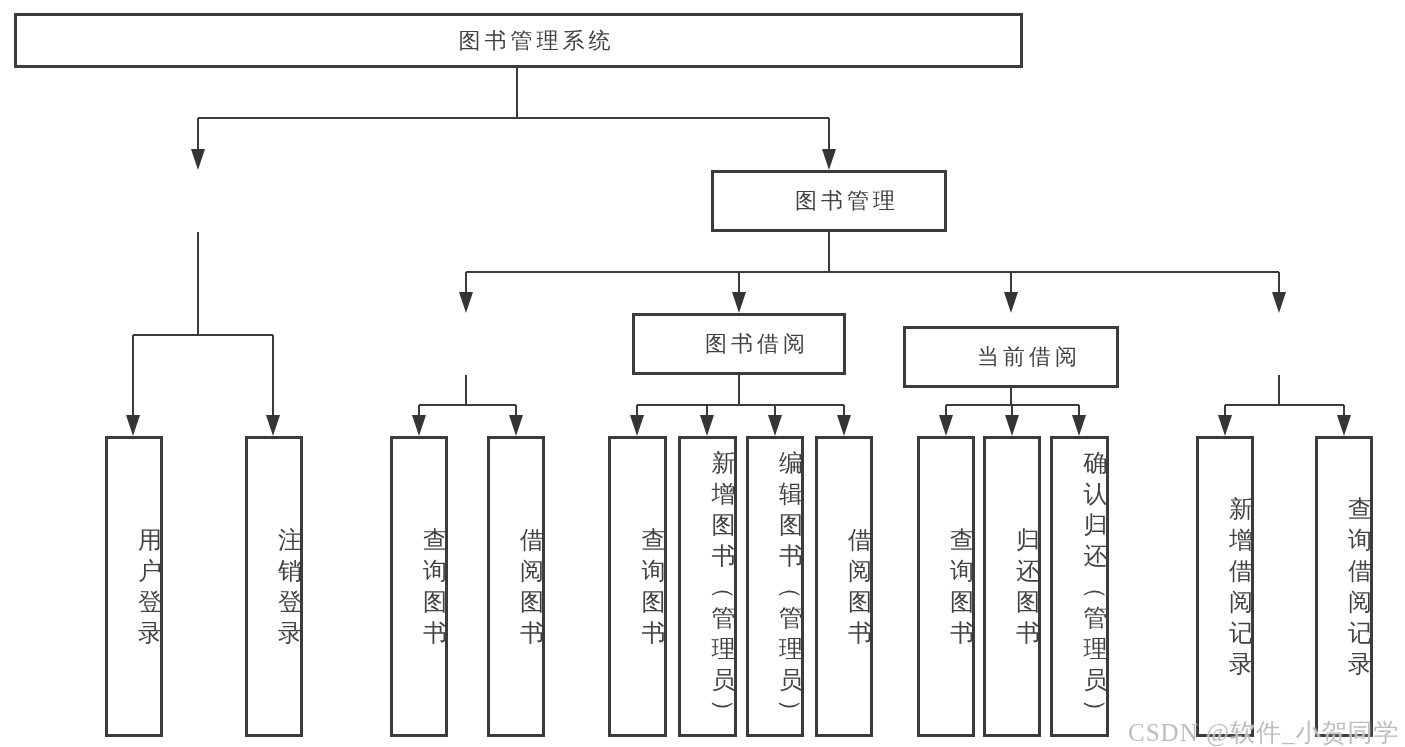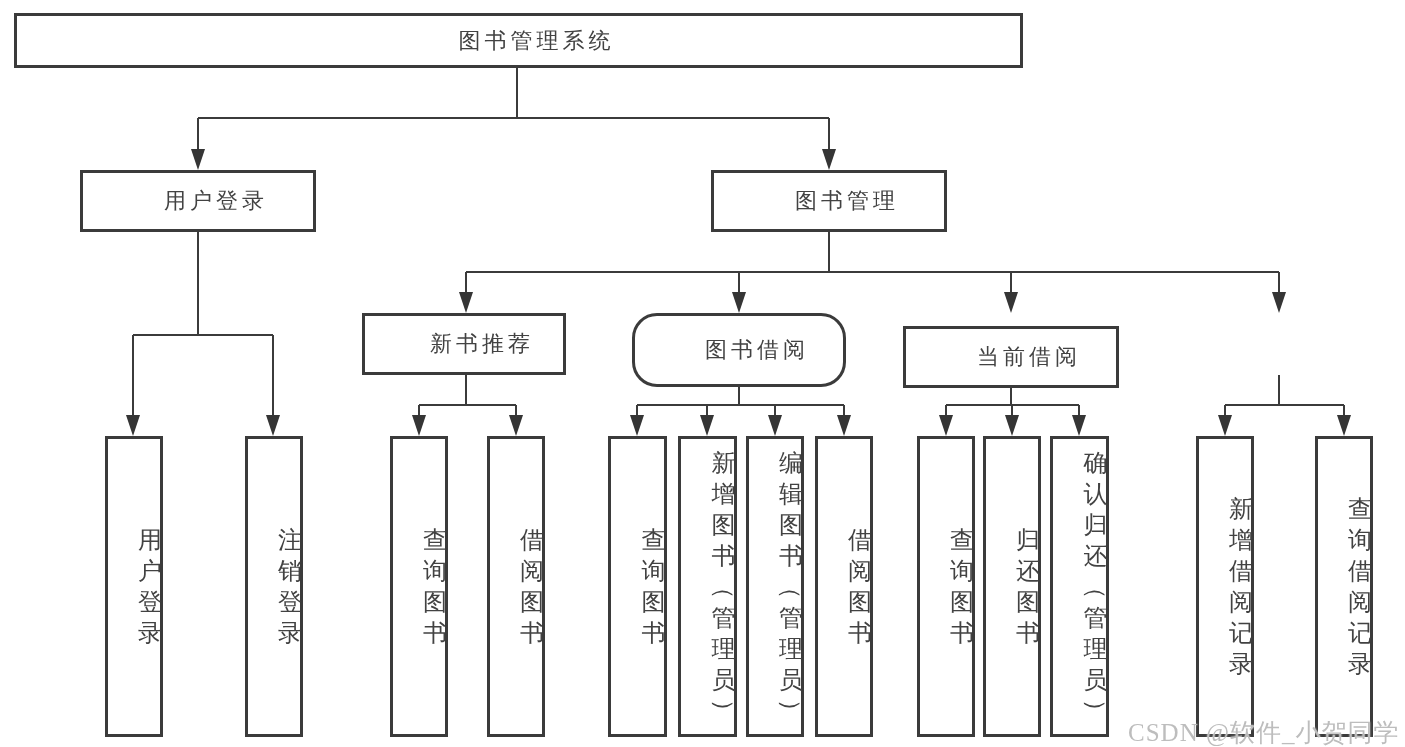--- a/index.html
+++ b/index.html
@@ -62,25 +62,23 @@
       <polygon points="939,415 953,415 946,436"></polygon>
       <polygon points="1005,415 1019,415 1012,436"></polygon>
       <polygon points="1072,415 1086,415 1079,436"></polygon>
       <polygon points="1218,415 1232,415 1225,436"></polygon>
       <polygon points="1337,415 1351,415 1344,436"></polygon>
     </g>
   </svg>
 
   <div class="node hbox" style="left:14px;top:13px;width:1009px;height:55px;">图书管理系统</div>
 
-  <div class="node hbox" style="left:80px;top:170px;width:236px;height:62px;">用户登录</div>
   <div class="node hbox" style="left:711px;top:170px;width:236px;height:62px;">图书管理</div>
 
-  <div class="node hbox" style="left:362px;top:313px;width:204px;height:62px;">新书推荐</div>
-  <div class="node hbox" style="left:632px;top:313px;width:214px;height:74px;border-radius:25px;">图书借阅</div>
+  <div class="node hbox" style="left:632px;top:313px;width:214px;height:62px;">图书借阅</div>
   <div class="node hbox" style="left:903px;top:326px;width:216px;height:62px;">当前借阅</div>
 
   <div class="node vbox" style="left:105px;top:436px;width:58px;height:301px;">
       <span class="vchar">用</span>
       <span class="vchar">户</span>
       <span class="vchar">登</span>
       <span class="vchar">录</span>
     </div>
   <div class="node vbox" style="left:245px;top:436px;width:58px;height:301px;">
       <span class="vchar">注</span>

